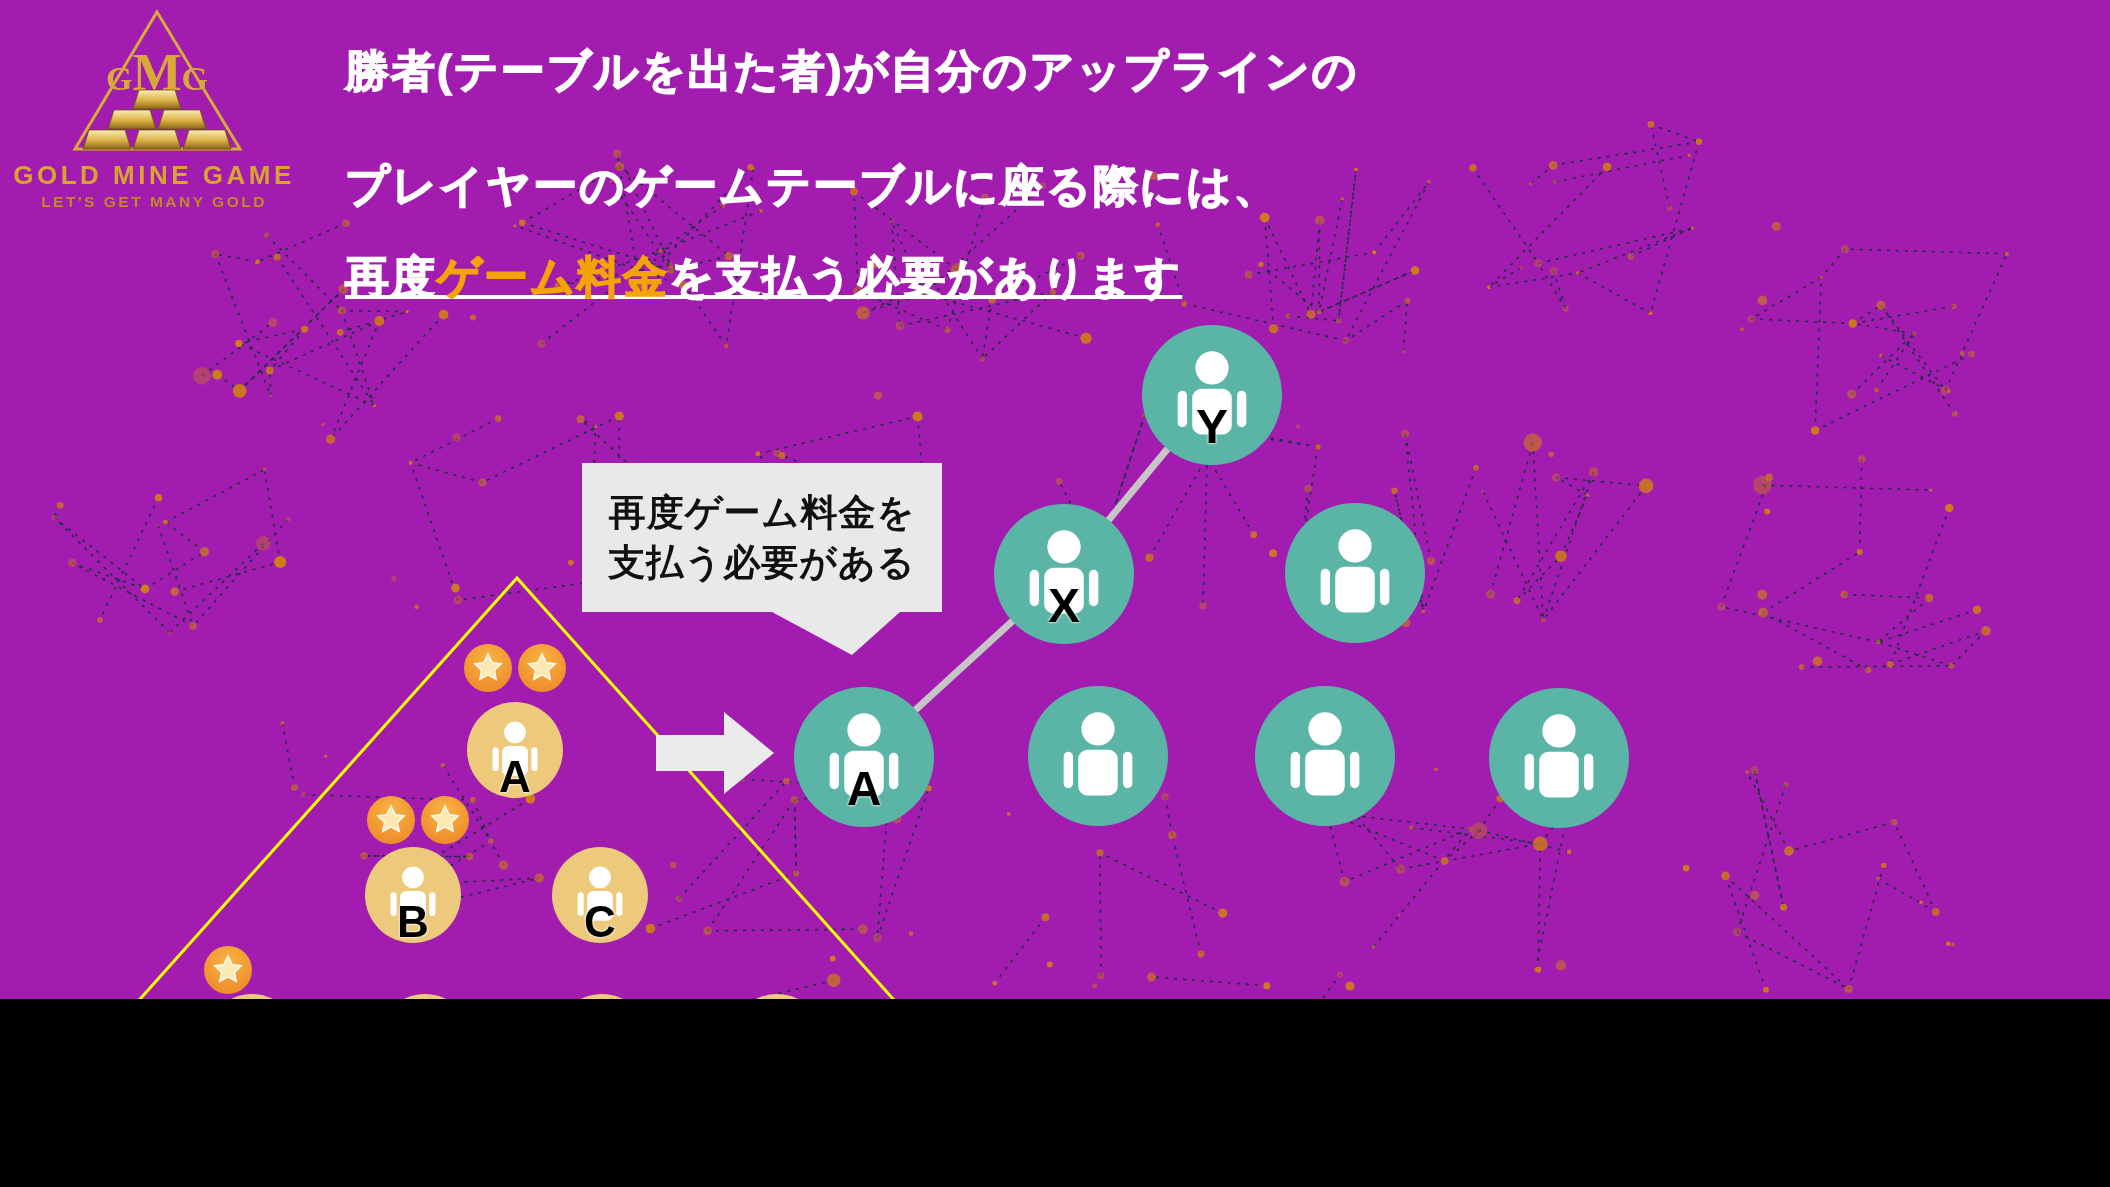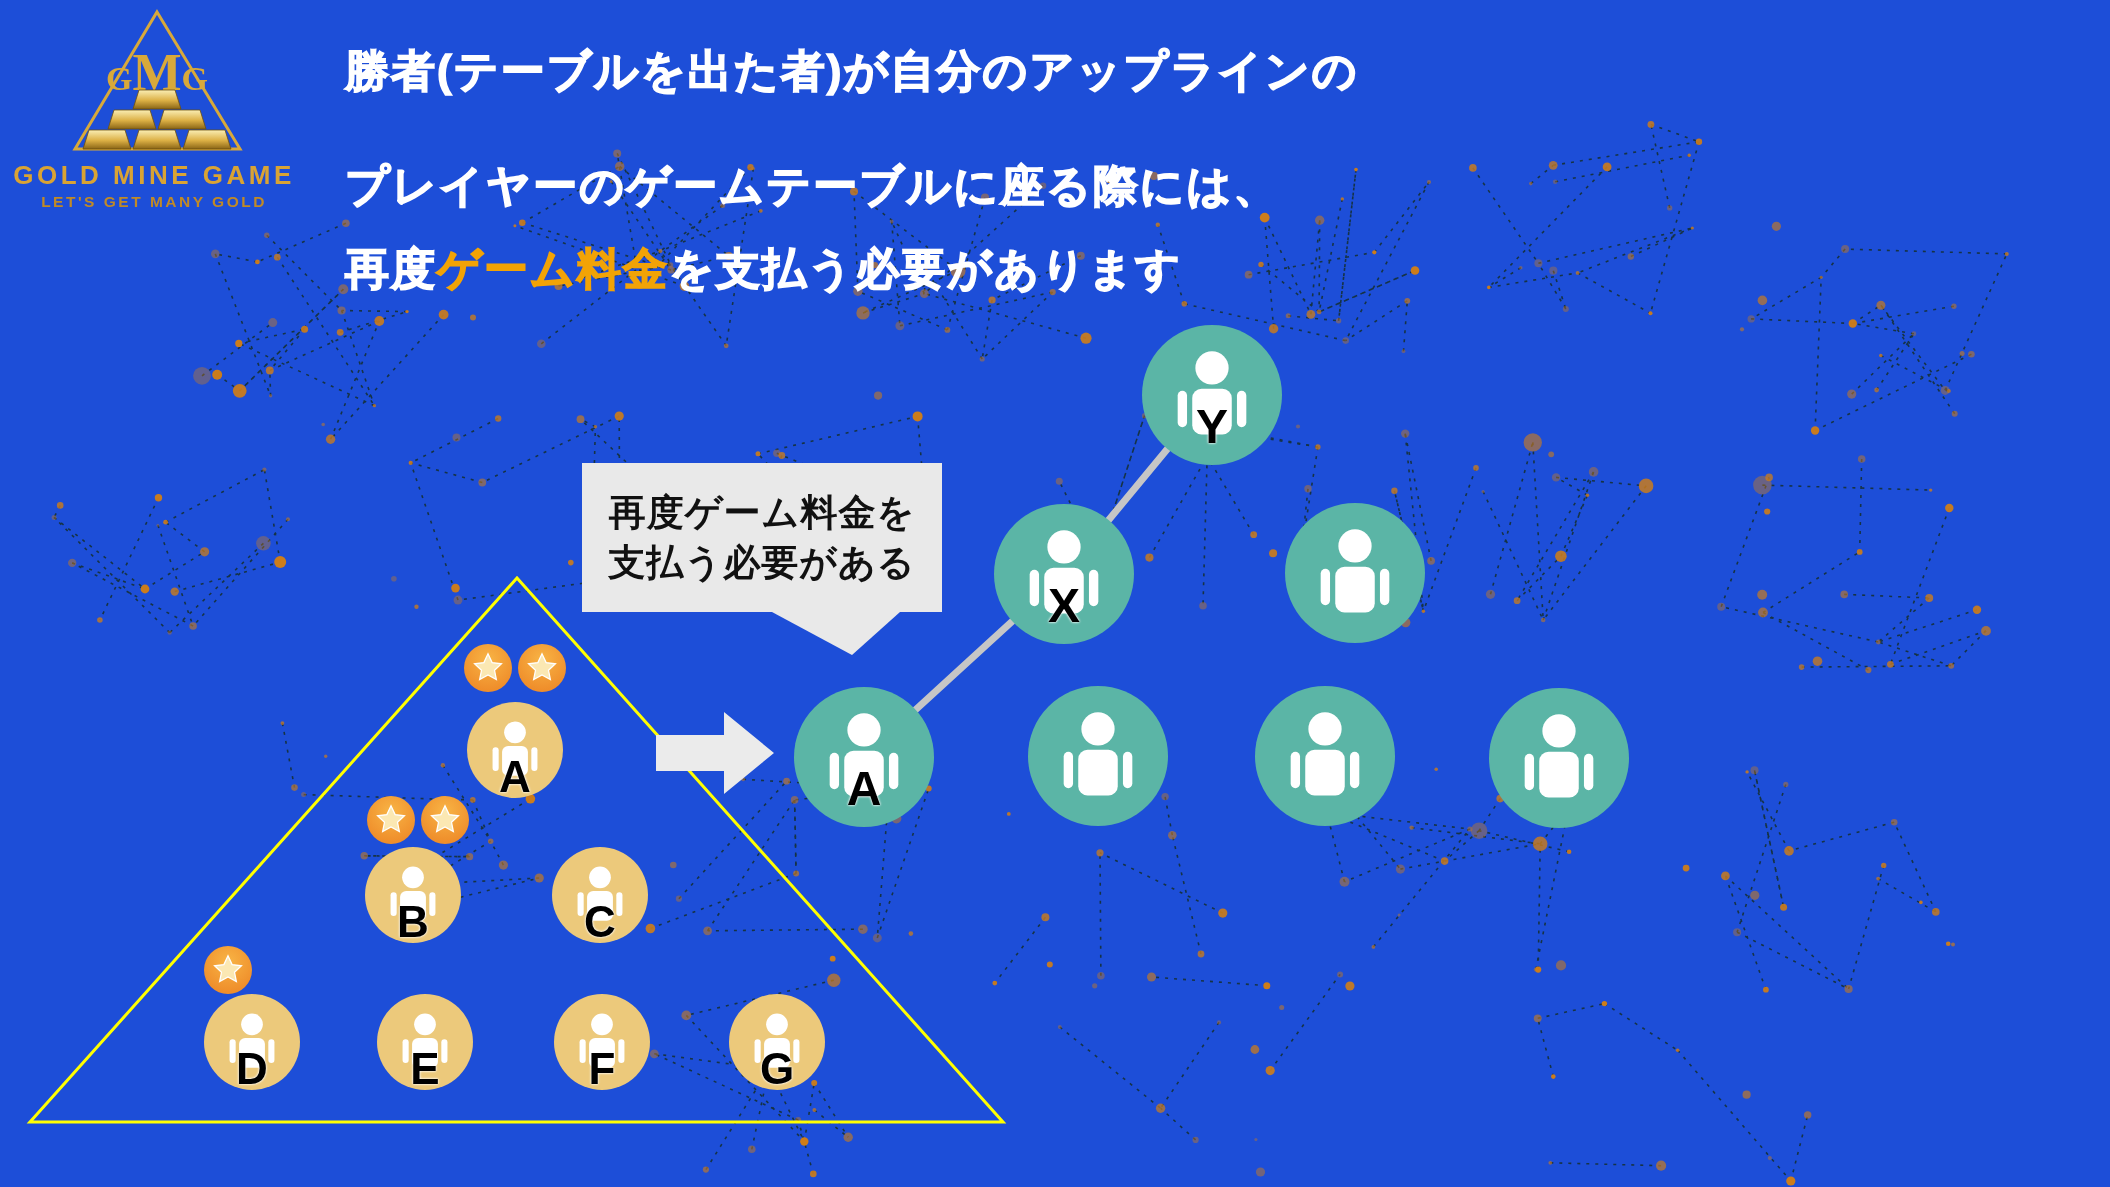--- a/index.html
+++ b/index.html
@@ -1,27 +1,27 @@
 <!DOCTYPE html>
 <html><head>
 <meta charset="utf-8">
 <style>
   html,body{margin:0;padding:0;background:#000;}
   .stage{
-    position:relative;width:2110px;height:1187px;background:#1d4ed8;overflow:hidden;
+    position:relative;width:2110px;height:999px;background:#a21caf;overflow:hidden;
     font-family:"Liberation Sans","DejaVu Sans",sans-serif;
   }
   .stage svg.layer, .stage #bg{position:absolute;left:0;top:0;width:2110px;height:1187px;}
   #bg{z-index:1;}
   #overlay{z-index:2;}
   
   .heading{position:absolute;left:345px;z-index:6;color:#fff;font-weight:bold;
     font-size:44px;letter-spacing:2px;white-space:nowrap;
     -webkit-text-stroke:1.5px #fff;}
-  #hline1{top:42px;} #hline2{top:157px;} #hline3{top:240px;}
+  #hline1{top:42px;} #hline2{top:157px;} #hline3{top:248px;text-decoration:underline;}
   .hl{color:#f2a306;-webkit-text-stroke:1.5px #f2a306;}
   
   .logo{position:absolute;left:12px;top:4px;z-index:6;}
   
   .callout{position:absolute;left:582px;top:463px;width:360px;height:149px;z-index:7;
     display:flex;flex-direction:column;justify-content:center;align-items:center;
     font-weight:bold;font-size:37px;line-height:50px;letter-spacing:1px;}
   
   .node{position:absolute;border-radius:50%;z-index:4;}
   .node svg{position:absolute;left:50%;top:50%;transform:translate(-50%,-52%);}

